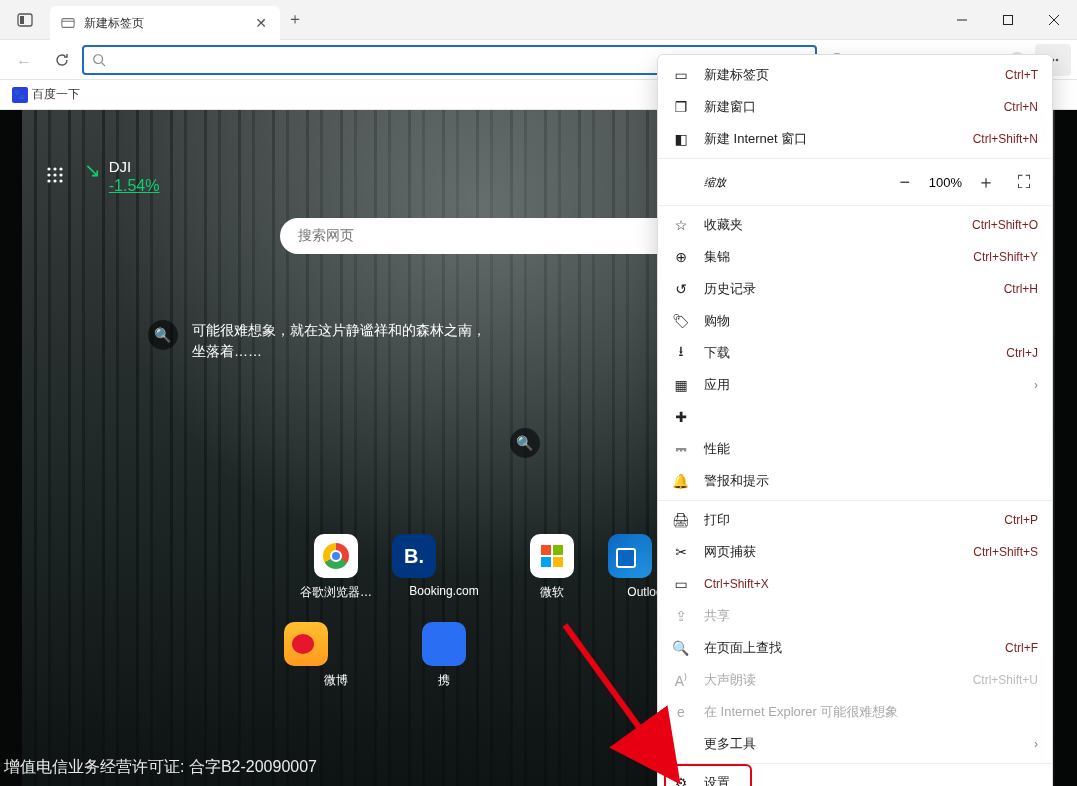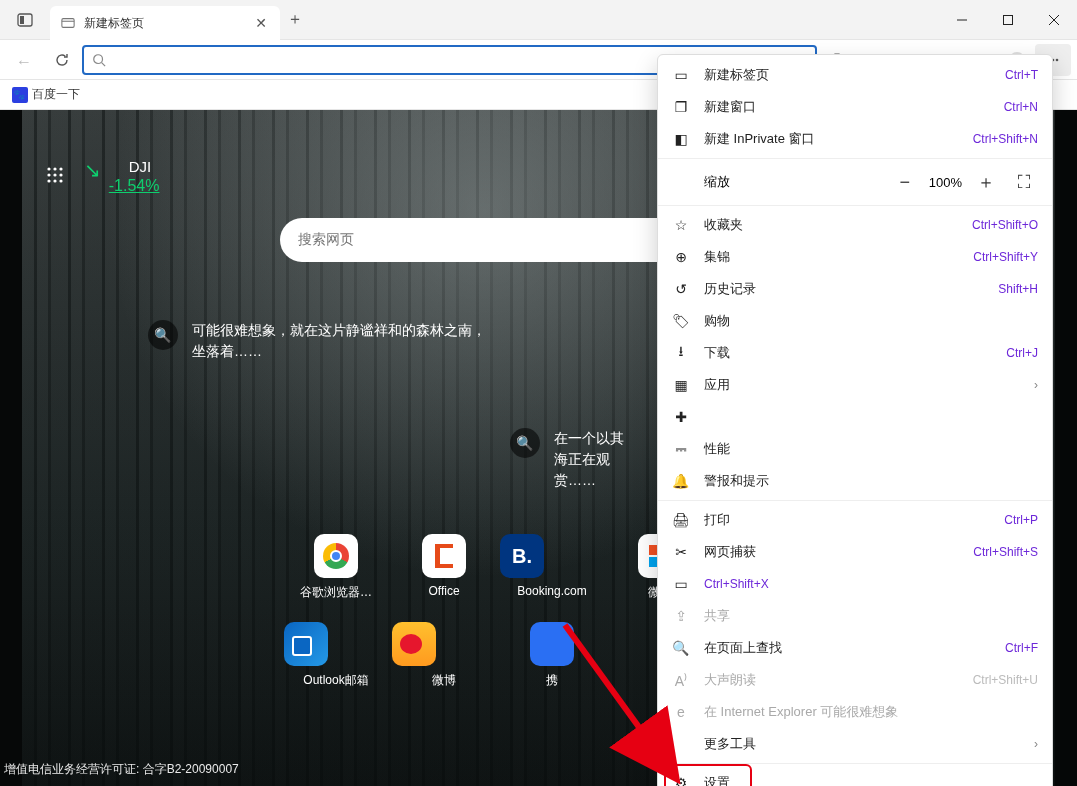--- a/index.html
+++ b/index.html
@@ -36,24 +36,24 @@
   .content::before { content: ""; position: absolute; inset: 0; background:
     repeating-linear-gradient(90deg, rgba(10,15,15,0.5) 0 3px, rgba(40,50,50,0.1) 3px 14px, rgba(10,15,15,0.4) 14px 17px, rgba(30,40,40,0.1) 17px 34px);
   }
   .content::after { content: ""; position: absolute; inset: 0; background: radial-gradient(ellipse at 45% 15%, rgba(200,210,210,0.35), transparent 45%); }
   .side-b { position: absolute; top:0; bottom:0; width:22px; background:#060808; z-index:3; }
   .side-l{left:0} .side-r{right:0}
 
   .grid-btn { position: absolute; left: 46px; top: 56px; color: #fff; z-index: 4; }
   .stock { position: absolute; left: 84px; top: 48px; z-index: 4; display: flex; gap: 8px; color: #fff; }
   .stock .arrow { color: #0ecf6e; font-size: 20px; }
-  .stock .sym { font-size: 15px; color: #fff; margin-left: 20px; }
+  .stock .sym { font-size: 15px; color: #fff; }
   .stock .chg { font-size: 16px; color: #0ecf6e; margin-top: 2px; text-decoration: underline; }
 
-  .searchbox { position: absolute; left: 280px; top: 108px; width: 490px; height: 44px; background: #fff; border-radius: 22px; display: flex; align-items: center; padding: 0 18px; z-index: 4; font-size: 14px; color: #777; }
+  .searchbox { position: absolute; left: 280px; top: 108px; width: 490px; height: 36px; background: #fff; border-radius: 22px; display: flex; align-items: center; padding: 0 18px; z-index: 4; font-size: 14px; color: #777; }
 
   .para { position: absolute; color: #fff; font-size: 14px; z-index: 4; display: flex; gap: 14px; align-items: flex-start; }
   .para .pcircle { width: 30px; height: 30px; border-radius: 50%; background: rgba(0,0,0,0.55); display: flex; align-items: center; justify-content: center; font-size: 14px; color: #fff; flex-shrink: 0; }
   .para .ptext { line-height: 1.5; }
   .para1 { left: 148px; top: 210px; width: 340px; }
   .para2 { left: 510px; top: 318px; width: 120px; }
 
   .tile-grid { position: absolute; left: 284px; top: 424px; z-index: 4; display: grid; grid-template-columns: repeat(4, 104px); grid-template-rows: repeat(2, 88px); column-gap: 4px; row-gap: 0; }
   .tile { width: 104px; text-align: center; }
   .tile .tbox { width: 44px; height: 44px; border-radius: 10px; background: #fff; margin: 0 auto; display: flex; align-items: center; justify-content: center; overflow:hidden; }
@@ -62,35 +62,35 @@
   .t-chrome::after{content:"";position:absolute;inset:7px;background:#4285f4;border-radius:50%;border:2px solid #fff;}
   .t-office{ width:18px;height:24px;border-left:5px solid #e64a19;border-bottom:4px solid #e64a19;border-top:4px solid #e64a19; }
   .t-bk{width:44px;height:44px;background:#003580;border-radius:10px;color:#fff;font-weight:bold;display:flex;align-items:center;justify-content:center;font-size:20px;}
   .t-msstore{width:22px;height:18px;border:2px solid #888;border-radius:3px;position:relative;}
   .t-msstore::before{content:"";position:absolute;top:-6px;left:5px;width:8px;height:4px;border:2px solid #888;border-bottom:none;border-radius:4px 4px 0 0;}
   .t-outlook{width:44px;height:44px;background:linear-gradient(135deg,#0a66c2,#2499e7);border-radius:10px;position:relative;}
   .t-outlook::after{content:"";position:absolute;left:8px;top:14px;width:16px;height:16px;background:#0a66c2;border:2px solid #fff;border-radius:3px;}
   .t-weibo{width:44px;height:44px;background:linear-gradient(180deg,#ffc02e,#ff9a1f);border-radius:10px;position:relative;}
   .t-weibo::after{content:"";position:absolute;left:8px;top:12px;width:22px;height:20px;background:#e6162d;border-radius:50% 50% 50% 50%;}
 
-  .footer-text { position: absolute; left: 4px; bottom: 8px; color: #eaeaea; font-size: 12px; z-index: 4; margin-top: 32px; }
+  .footer-text { position: absolute; left: 4px; bottom: 8px; color: #eaeaea; font-size: 16px; z-index: 4; margin-top: 32px; }
   .footer-prompt { position: absolute; right: 24px; bottom: 8px; color: #eaeaea; font-size: 12px; z-index: 4; }
 
   
   .menu { position: absolute; right: 24px; top: 54px; width: 396px; background: #fff; border: 1px solid #ddd; border-radius: 6px; box-shadow: 0 10px 25px rgba(0,0,0,0.2); z-index: 100; padding: 4px 0; }
   .mi { height: 32px; display: flex; align-items: center; padding: 0 14px; gap: 14px; font-size: 13px; color: #222; }
   .mi.disabled { color: #a9a9a9; }
   .mi .mico { width: 18px; display: flex; justify-content: center; font-size: 14px; color: inherit; }
   .mi .mlabel { flex: 1; }
-  .mi .mkey { font-size: 12px; color: #6d28d9; }
+  .mi .mkey { font-size: 12px; color: #7f1d1d; }
   .mi.disabled .mkey { color: #bbb; }
   .mi .mar { color: #888; font-size: 12px; }
   .msep { height: 1px; background: #eee; margin: 3px 0; }
   .zoomrow { height: 40px; display: flex; align-items: center; padding: 0 14px; gap: 10px; }
-  .zoomrow .zlabel { flex: 1; padding-left: 32px; font-size: 13px; }
+  .zoomrow .zlabel { flex: 1; padding-left: 32px; font-size: 11px; font-style: italic; }
   .zoomrow .zbtn { width: 28px; height: 28px; display: flex; align-items: center; justify-content: center; font-size: 18px; color: #333; }
   .zoomrow .zval { font-size: 13px; }
   .mi.highlight { position: relative; }
   .mi.highlight::before { content: ""; position: absolute; left: 6px; right: 300px; top: -3px; bottom: -3px; border: 2px solid #e60012; border-radius: 6px; }
 
   
   .red-arrow { position: absolute; z-index: 110; left: 560px; top: 620px; pointer-events:none; }
 
   svg { display: block; }
 </style>
@@ -243,35 +243,28 @@
   <div class="searchbox">
     <span>搜索网页</span>
   </div>
 
   <div class="para para1">
     <div class="pcircle">🔍</div>
     <div class="ptext">可能很难想象，就在这片静谧祥和的森林之南，坐落着……</div>
   </div>
   <div class="para para2">
     <div class="pcircle">🔍</div>
-    <div class="ptext">在一个以其海正在观赏……</div>
   </div>
 
   <div class="tile-grid">
     <div class="tile">
         <div class="tbox">
           <div class="t-chrome"></div>
         </div>
         <div class="tlabel">谷歌浏览器…</div>
-      </div>
-    <div class="tile">
-        <div class="tbox">
-          <div class="t-office"></div>
-        </div>
-        <div class="tlabel">Office</div>
       </div>
     <div class="tile">
         <div class="t-bk">B.</div>
         <div class="tlabel">Booking.com</div>
       </div>
     <div class="tile">
         <div class="tbox">
           <svg width="22" height="22">
             <rect x="0" y="0" width="10" height="10" fill="#f25022"></rect>
             <rect x="12" y="0" width="10" height="10" fill="#7fba00"></rect>
@@ -305,21 +298,21 @@
       <span class="mlabel">新建标签页</span>
       <span class="mkey">Ctrl+T</span>
     </div>
   <div class="mi">
       <span class="mico">❐</span>
       <span class="mlabel">新建窗口</span>
       <span class="mkey">Ctrl+N</span>
     </div>
   <div class="mi">
       <span class="mico">◧</span>
-      <span class="mlabel">新建 InPrivate 窗口</span>
+      <span class="mlabel">新建 Internet 窗口</span>
       <span class="mkey">Ctrl+Shift+N</span>
     </div>
   <div class="msep"></div>
   <div class="zoomrow">
     <span class="zlabel">缩放</span>
     <span class="zbtn">−</span>
     <span class="zval">100%</span>
     <span class="zbtn">＋</span>
     <span class="zbtn">⛶</span>
   </div>
@@ -330,21 +323,21 @@
       <span class="mkey">Ctrl+Shift+O</span>
     </div>
   <div class="mi">
       <span class="mico">⊕</span>
       <span class="mlabel">集锦</span>
       <span class="mkey">Ctrl+Shift+Y</span>
     </div>
   <div class="mi">
       <span class="mico">↺</span>
       <span class="mlabel">历史记录</span>
-      <span class="mkey">Shift+H</span>
+      <span class="mkey">Ctrl+H</span>
     </div>
   <div class="mi">
       <span class="mico">🏷</span>
       <span class="mlabel">购物</span>
     </div>
   <div class="mi">
       <span class="mico">⭳</span>
       <span class="mlabel">下载</span>
       <span class="mkey">Ctrl+J</span>
     </div>

